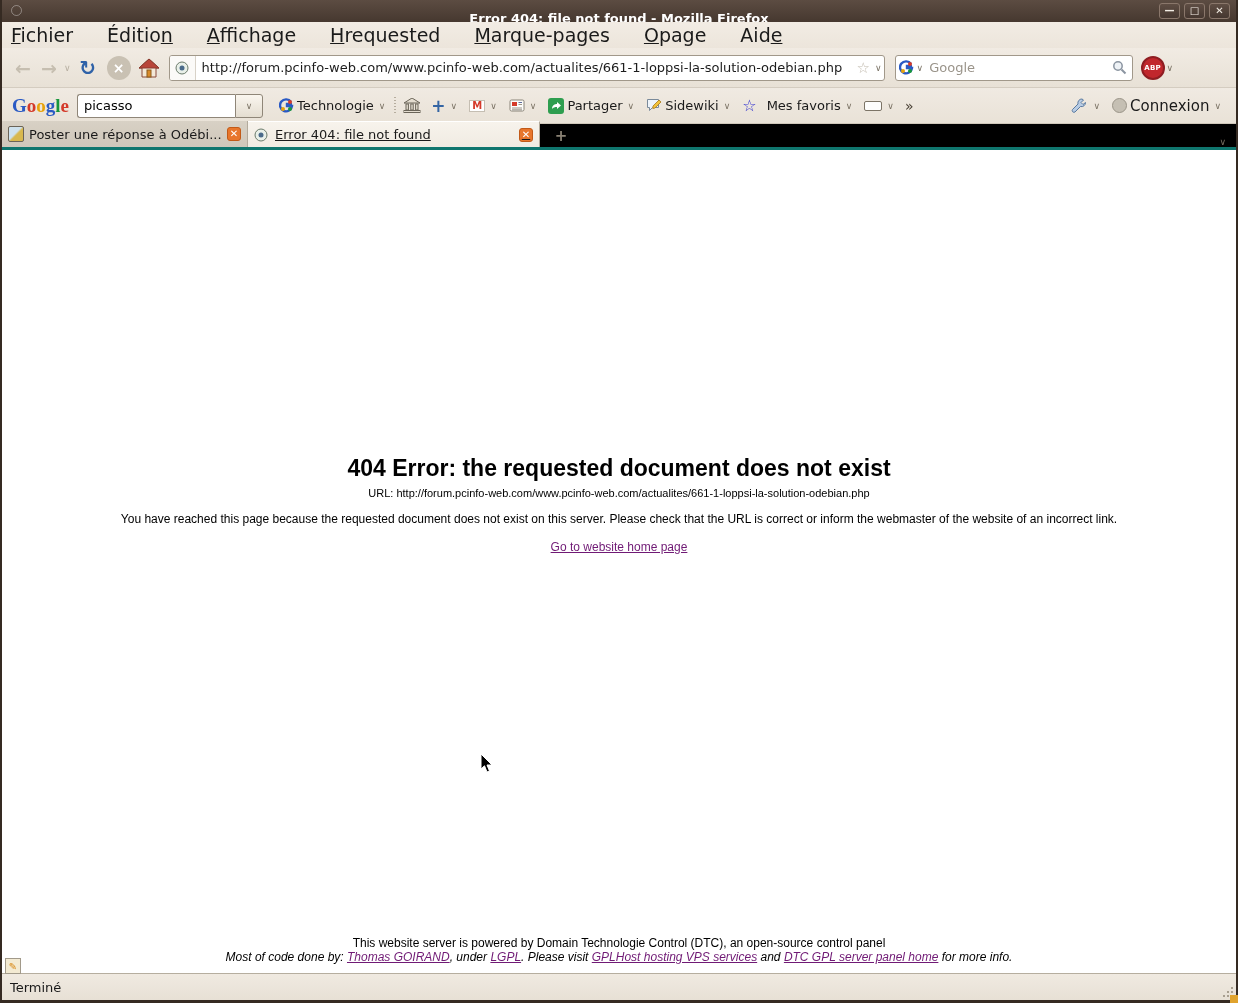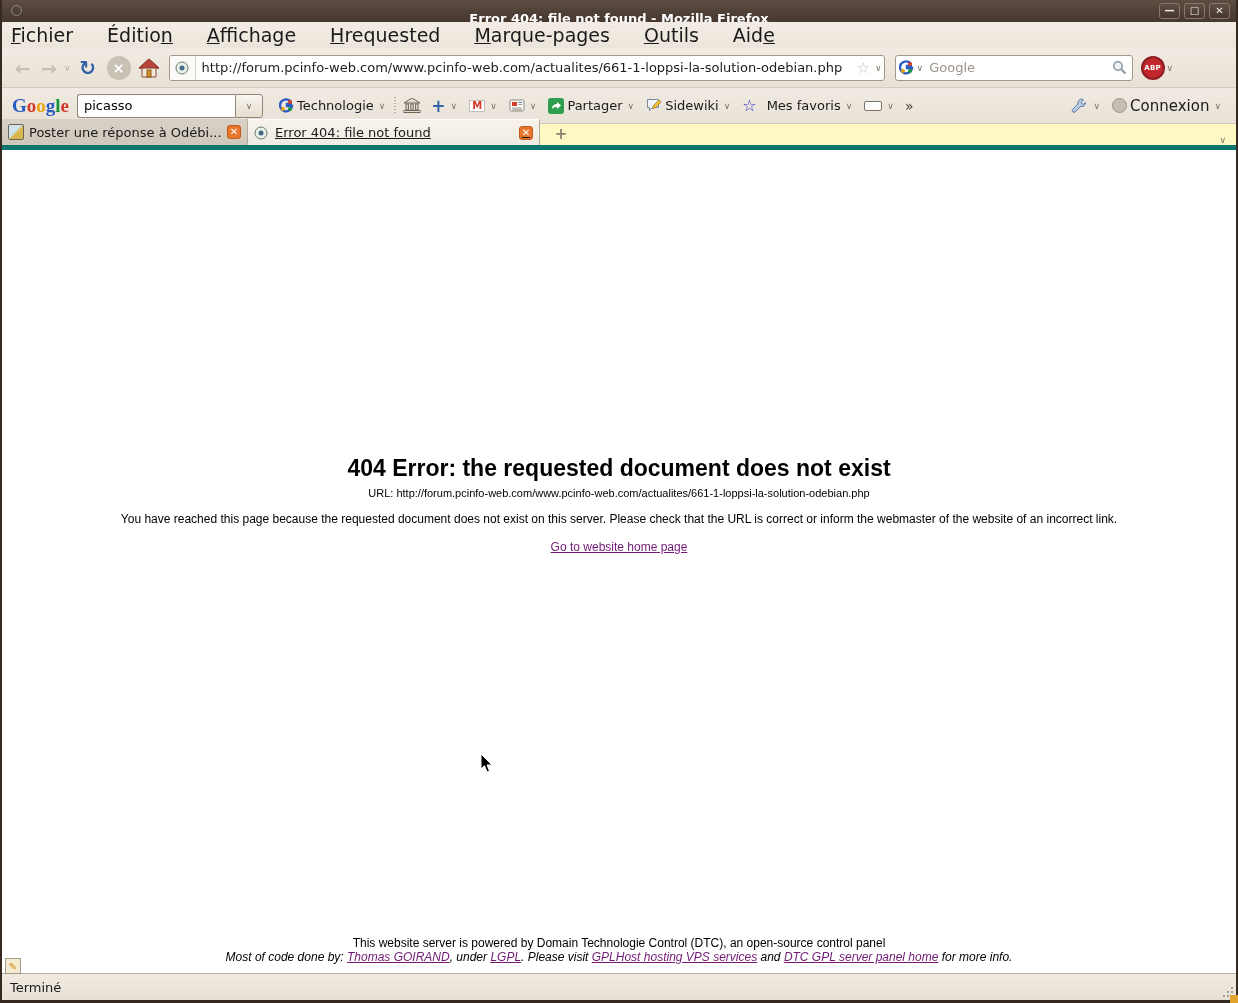--- a/index.html
+++ b/index.html
@@ -76,22 +76,22 @@
     font-size:10px; font-weight:bold; display:flex; align-items:center; justify-content:center; line-height:1; }
   .share-box { width:16px; height:16px; border-radius:3px; background:#2e9e4f; color:#fff;
     display:flex; align-items:center; justify-content:center; font-size:11px; }
   .bluestar { color:#3a3ad0; font-size:16px; }
   .form-rect { width:18px; height:10px; border:1px solid #7c7466; background:#fdfdfc; border-radius:2px; }
   .overflow { font-size:14px; color:#443c30; padding:0 4px; }
   #gbar-right { margin-left:auto; display:flex; align-items:center; }
   .conn-circle { width:15px; height:15px; border-radius:50%; background:#c5bfb3; border:1px solid #9a9488; }
 
   
-  #tabbar { position:absolute; top:124px; left:0; right:0; height:26px; background:#fef9c3;
-    border-bottom:5px solid #0f766e; display:flex; align-items:flex-end; }
+  #tabbar { position:absolute; top:124px; left:0; right:0; height:26px; background:#000000;
+    border-bottom:3px solid #0f766e; display:flex; align-items:flex-end; }
   .tab { height:26px; display:flex; align-items:center; gap:5px; padding:0 6px;
     border-right:1px solid #b2aa9c; font-size:13px; color:#1a1a1a; }
   .tab.inactive { width:246px; background:linear-gradient(#d8d1c5,#cfc7ba); }
   .tab.active { width:292px; background:linear-gradient(#f7f3ec,#f0ebe2); border-top:1px solid #fff;text-decoration:underline; }
   .tab .title { flex:1; white-space:nowrap; overflow:hidden; text-overflow:ellipsis; }
   .tab-close { width:14px; height:14px; border-radius:3px; background:#e8762c; border:1px solid #c25a18;
     color:#fff; font-size:10px; font-weight:bold; display:flex; align-items:center; justify-content:center;
     line-height:1; flex:none; }
   #new-tab-btn { width:26px; height:22px; margin-left:8px; color:#8a8274; font-size:15px; font-weight:bold;
     display:flex; align-items:center; justify-content:center; }
@@ -139,21 +139,21 @@
       <span class="win-btn">✕</span>
     </span>
   </div>
 
   <div id="menubar">
     <span class="menu-item"><span></span><u>F</u><span>ichier</span></span>
     <span class="menu-item"><span>Éditio</span><u>n</u><span></span></span>
     <span class="menu-item"><span></span><u>A</u><span>ffichage</span></span>
     <span class="menu-item"><span></span><u>H</u><span>requested</span></span>
     <span class="menu-item"><span></span><u>M</u><span>arque-pages</span></span>
-    <span class="menu-item"><span></span><u>O</u><span>utils</span></span>
+    <span class="menu-item"><span></span><u>O</u><span>page</span></span>
     <span class="menu-item"><span>Aid</span><u>e</u><span></span></span>
   </div>
 
   <div id="navbar">
     <span class="nav-arrow">←</span>
     <span class="nav-arrow">→</span>
     <span class="chev dim">∨</span>
     <span id="reload-btn">↻</span>
     <span id="stop-btn">×</span>
     <span class="icon-btn">

